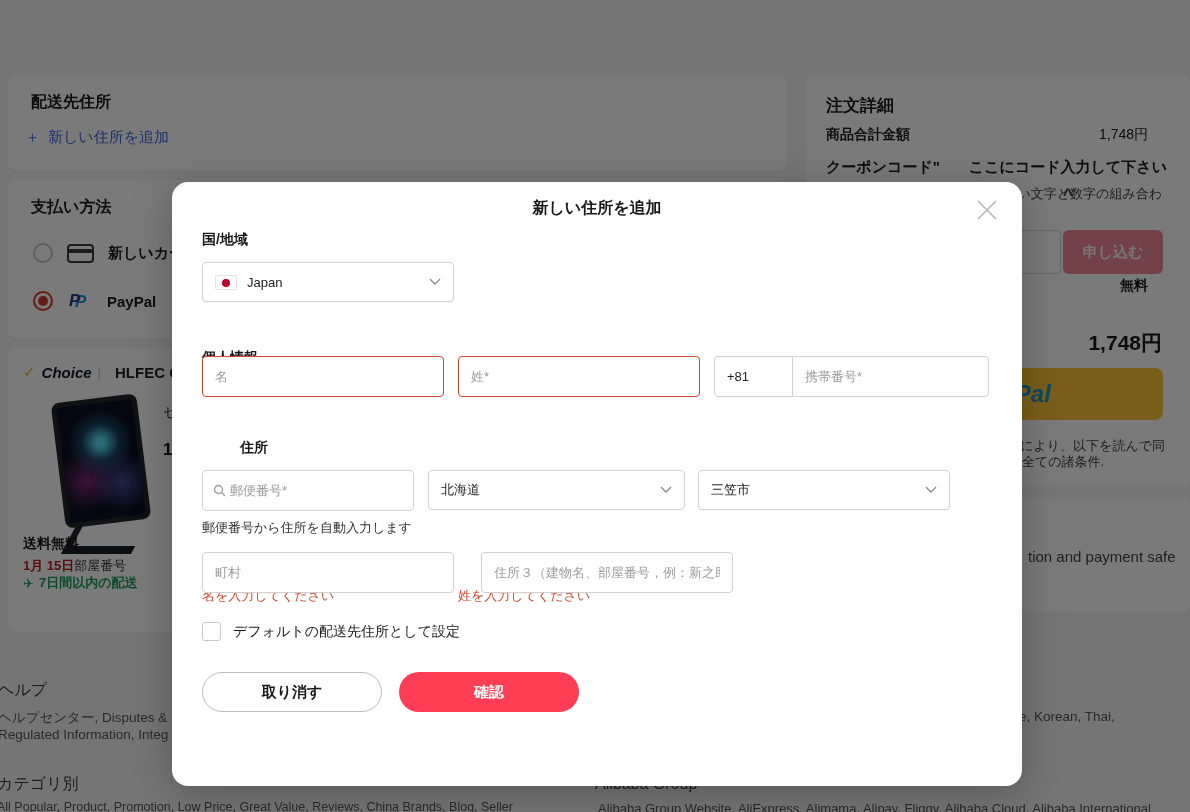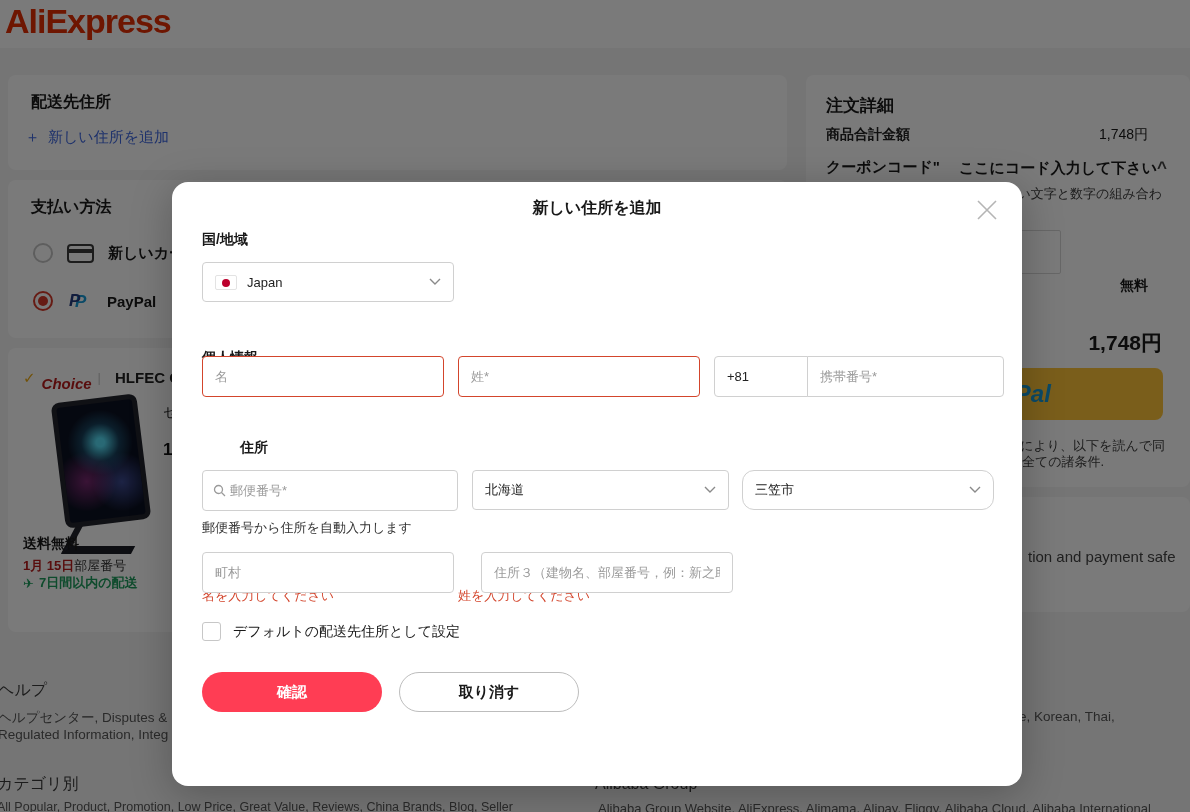--- a/index.html
+++ b/index.html
@@ -25,21 +25,21 @@
   .radio { width:20px; height:20px; border-radius:50%; border:2px solid #c4c4c4; background:#fff; flex:0 0 auto; }
   .radio.checked { border-color:#d63a2a; position:relative; }
   .radio.checked::after { content:""; position:absolute; left:3px; top:3px; width:10px; height:10px; border-radius:50%; background:#d63a2a; }
   .pay-label { font-size:15px; font-weight:bold; color:#191919; white-space:nowrap; }
   .pp-mark { position:relative; width:26px; height:20px; flex:0 0 auto; }
   .pp-mark span { position:absolute; font-weight:bold; font-style:italic; font-size:17px; line-height:20px; }
   .pp-back { left:8px; top:1px; color:#179bd7; }
   .pp-front { left:2px; top:0; color:#253b80; }
   .choice-row { position:absolute; left:23px; top:363px; display:flex; align-items:center; gap:6px; white-space:nowrap; }
   .choice-check { color:#edaa13; font-size:15px; font-weight:bold; }
-  .choice-word { font-size:15px; font-weight:bold; font-style:italic; color:#b91c1c;margin-top:12px; }
+  .choice-word { font-size:15px; font-weight:bold; font-style:italic; color:#0f172a; }
   .choice-div { color:#c9c9c9; font-size:13px; }
   .prod-title { font-size:15px; font-weight:bold; color:#222; margin-left:8px; }
   .prod-img { position:absolute; left:36px; top:396px; width:124px; height:164px; }
   .prod-screen { position:absolute; left:22px; top:2px; width:86px; height:126px; border:5px solid #23242c; border-radius:8px; transform:rotate(-7deg);
     background:
       radial-gradient(circle at 52% 34%, rgba(90,230,255,.95) 0 5%, rgba(60,200,255,.25) 22%, transparent 38%),
       radial-gradient(circle at 28% 66%, rgba(255,70,210,.45), transparent 32%),
       radial-gradient(circle at 74% 70%, rgba(110,130,255,.5), transparent 30%),
       #0c1122; }
   .prod-stand { position:absolute; left:34px; top:124px; width:70px; height:34px; border-left:7px solid #23242c; border-bottom:8px solid #1d1e26; transform:skewX(-28deg); }
@@ -47,21 +47,21 @@
   .prod-date { position:absolute; left:23px; top:557px; font-size:13px; color:#333; }
   .prod-date b { color:#b91c1c; }
   .prod-speed { position:absolute; left:23px; top:574px; font-size:13px; font-weight:bold; color:#1f9e5e; display:flex; gap:5px; align-items:center;}
   .prod-trunc1 { position:absolute; left:163px; top:404px; font-size:14px; color:#222; }
   .prod-trunc2 { position:absolute; left:163px; top:440px; font-size:17px; font-weight:bold; color:#111; }
   
   .order-title { position:absolute; left:826px; top:94px; font-size:17px; font-weight:bold; }
   .order-row-label { position:absolute; left:826px; top:126px; font-size:14px; font-weight:600; color:#222; }
   .order-row-value { position:absolute; right:42px; top:126px; font-size:14px; color:#191919; }
   .coupon-label { position:absolute; left:826px; top:158px; font-size:15px; font-weight:bold; }
-  .coupon-entry { position:absolute; right:23px; top:158px; font-size:15px; font-weight:bold; display:flex; align-items:center; cursor:pointer; }
+  .coupon-entry { position:absolute; right:23px; top:158px; font-size:15px; font-weight:bold; display:flex; align-items:center; gap:8px; cursor:pointer;flex-direction:column; }
   .coupon-hint { position:absolute; right:28px; top:185px; font-size:13px; color:#3f3f3f; white-space:nowrap; }
   .coupon-input { position:absolute; left:880px; top:230px; width:181px; height:44px; background:#fff; border:1px solid #d8d8d8; border-radius:2px; }
   .apply-btn { position:absolute; left:1063px; top:230px; width:100px; height:44px; background:#f08a98; border:none; border-radius:6px;
     color:rgba(255,255,255,.9); font-size:15px; font-weight:bold; }
   .ship-free { position:absolute; right:42px; top:277px; font-size:14px; font-weight:bold; }
   .grand-total { position:absolute; right:28px; top:329px; font-size:21px; font-weight:bold; }
   .paypal-btn { position:absolute; left:860px; top:368px; width:303px; height:52px; background:#ffc439; border:none; border-radius:8px;
     font-size:24px; font-weight:bold; font-style:italic; }
   .paypal-btn .pay { color:#253b80; } .paypal-btn .pal { color:#179bd7; }
   .agree-line { position:absolute; right:25px; top:437px; font-size:13px; color:#3c3c3c; white-space:nowrap; }
@@ -98,23 +98,20 @@
   .btn { width:180px; height:40px; border-radius:20px; font-size:15px; font-weight:bold; cursor:pointer;
     font-family:"Liberation Sans","DejaVu Sans",sans-serif; display:flex; align-items:center; justify-content:center; }
   .btn-confirm { background:#ff3d54; color:#fff; border:none; }
   .btn-cancel { background:#fff; color:#191919; border:1px solid #bdbdbd; }
   svg { display:block; }
 </style>
 </head>
 <body>
 
 <div class="page">
-  <div class="header">
-    <div class="logo">AliExpress</div>
-  </div>
 
   <div class="card card-shipping">
     <div class="h-card" style="position:absolute;left:23px;top:17px;">配送先住所</div>
   </div>
   <div class="add-link">
     <span>＋</span>
     <span>新しい住所を追加</span>
   </div>
 
   <div class="card card-payment">
@@ -163,20 +160,21 @@
   <div class="order-title">注文詳細</div>
   <div class="order-row-label">商品合計金額</div>
   <div class="order-row-value">1,748円</div>
   <div class="coupon-label">クーポンコード"</div>
   <div class="coupon-entry">
     <span>ここにコード入力して下さい</span>
     <span style="font-size:17px;color:#444;">^</span>
   </div>
   <div class="coupon-hint">い文字と数字の組み合わ</div>
   <div class="coupon-input"></div>
+  <button class="apply-btn">申し込む</button>
   <div class="ship-free">無料</div>
   <div class="grand-total">1,748円</div>
   <button class="paypal-btn">
     <span class="pay">Pay</span><span class="pal">Pal</span>
   </button>
   <div class="agree-line">により、以下を読んで同</div>
   <div class="terms-link">全ての諸条件.</div>
 
   <div class="card card-safety"></div>
   <div class="safety-line">tion and payment safe</div>
@@ -209,46 +207,46 @@
         <path d="M1 1 L6 6 L11 1" stroke="#8a8a8a" stroke-width="1.4" fill="none"></path>
       </svg>
   </div>
 
   <div class="m-label" style="top:143px;margin-top:24px;">個人情報</div>
   <div class="m-row" style="top:174px;gap:0;">
     <input class="inp err" style="width: 242px;" placeholder="名">
     <span style="width:14px;"></span>
     <input class="inp err" style="width: 242px;" placeholder="姓*">
     <span style="width:14px;"></span>
-    <input class="inp" style="width: 94px; border-top-right-radius: 0px; border-bottom-right-radius: 0px;" value="+81">
+    <input class="inp" style="width: 79px; border-top-right-radius: 0px; border-bottom-right-radius: 0px;" value="+81">
     <input class="inp" style="width: 197px; margin-left: -1px; border-top-left-radius: 0px; border-bottom-left-radius: 0px;" placeholder="携帯番号*">
   </div>
   <div class="m-err" style="left:30px;">名を入力してください</div>
   <div class="m-err" style="left:286px;">姓を入力してください</div>
 
   <div class="m-label" style="top:257px;margin-left:38px;">住所</div>
   <div class="m-row" style="top:288px;">
-    <div class="inp" style="width:256px;display:flex;align-items:center;padding:0 10px;">
+    <div class="inp" style="width:212px;display:flex;align-items:center;padding:0 10px;">
       <span class="zip-icon">
         <svg width="13" height="13" viewBox="0 0 13 13">
             <circle cx="5.5" cy="5.5" r="4" fill="none" stroke="#9a9a9a" stroke-width="1.3"></circle>
             <path d="M8.5 8.5 L12 12" stroke="#9a9a9a" stroke-width="1.3"></path>
           </svg>
       </span>
       <span class="ph-text">郵便番号*</span>
     </div>
     <span style="width:14px;"></span>
     <div class="sel" style="width:257px;">
       <span class="val">北海道</span>
       <svg width="12" height="8" viewBox="0 0 12 8">
           <path d="M1 1 L6 6 L11 1" stroke="#8a8a8a" stroke-width="1.4" fill="none"></path>
         </svg>
     </div>
     <span style="width:13px;"></span>
-    <div class="sel" style="width:252px;border-radius:12px;">
+    <div class="sel" style="width:252px;">
       <span class="val">三笠市</span>
       <svg width="12" height="8" viewBox="0 0 12 8">
           <path d="M1 1 L6 6 L11 1" stroke="#8a8a8a" stroke-width="1.4" fill="none"></path>
         </svg>
     </div>
   </div>
   <div class="m-helper">郵便番号から住所を自動入力します</div>
 
   <div class="m-row" style="top:370px;">
     <input class="inp" style="width: 252px;" placeholder="町村">
@@ -256,16 +254,16 @@
     <span style="width:13px;"></span>
     <input class="inp" style="width: 252px;" placeholder="住所３（建物名、部屋番号，例：新之助部">
   </div>
 
   <div class="chk-row">
     <span class="chk-box"></span>
     <span class="chk-label">デフォルトの配送先住所として設定</span>
   </div>
 
   <div class="btn-row">
+    <button class="btn btn-cancel">取り消す</button>
     <button class="btn btn-confirm">確認</button>
-    <button class="btn btn-cancel">取り消す</button>
   </div>
 </div>
 
 </body></html>

